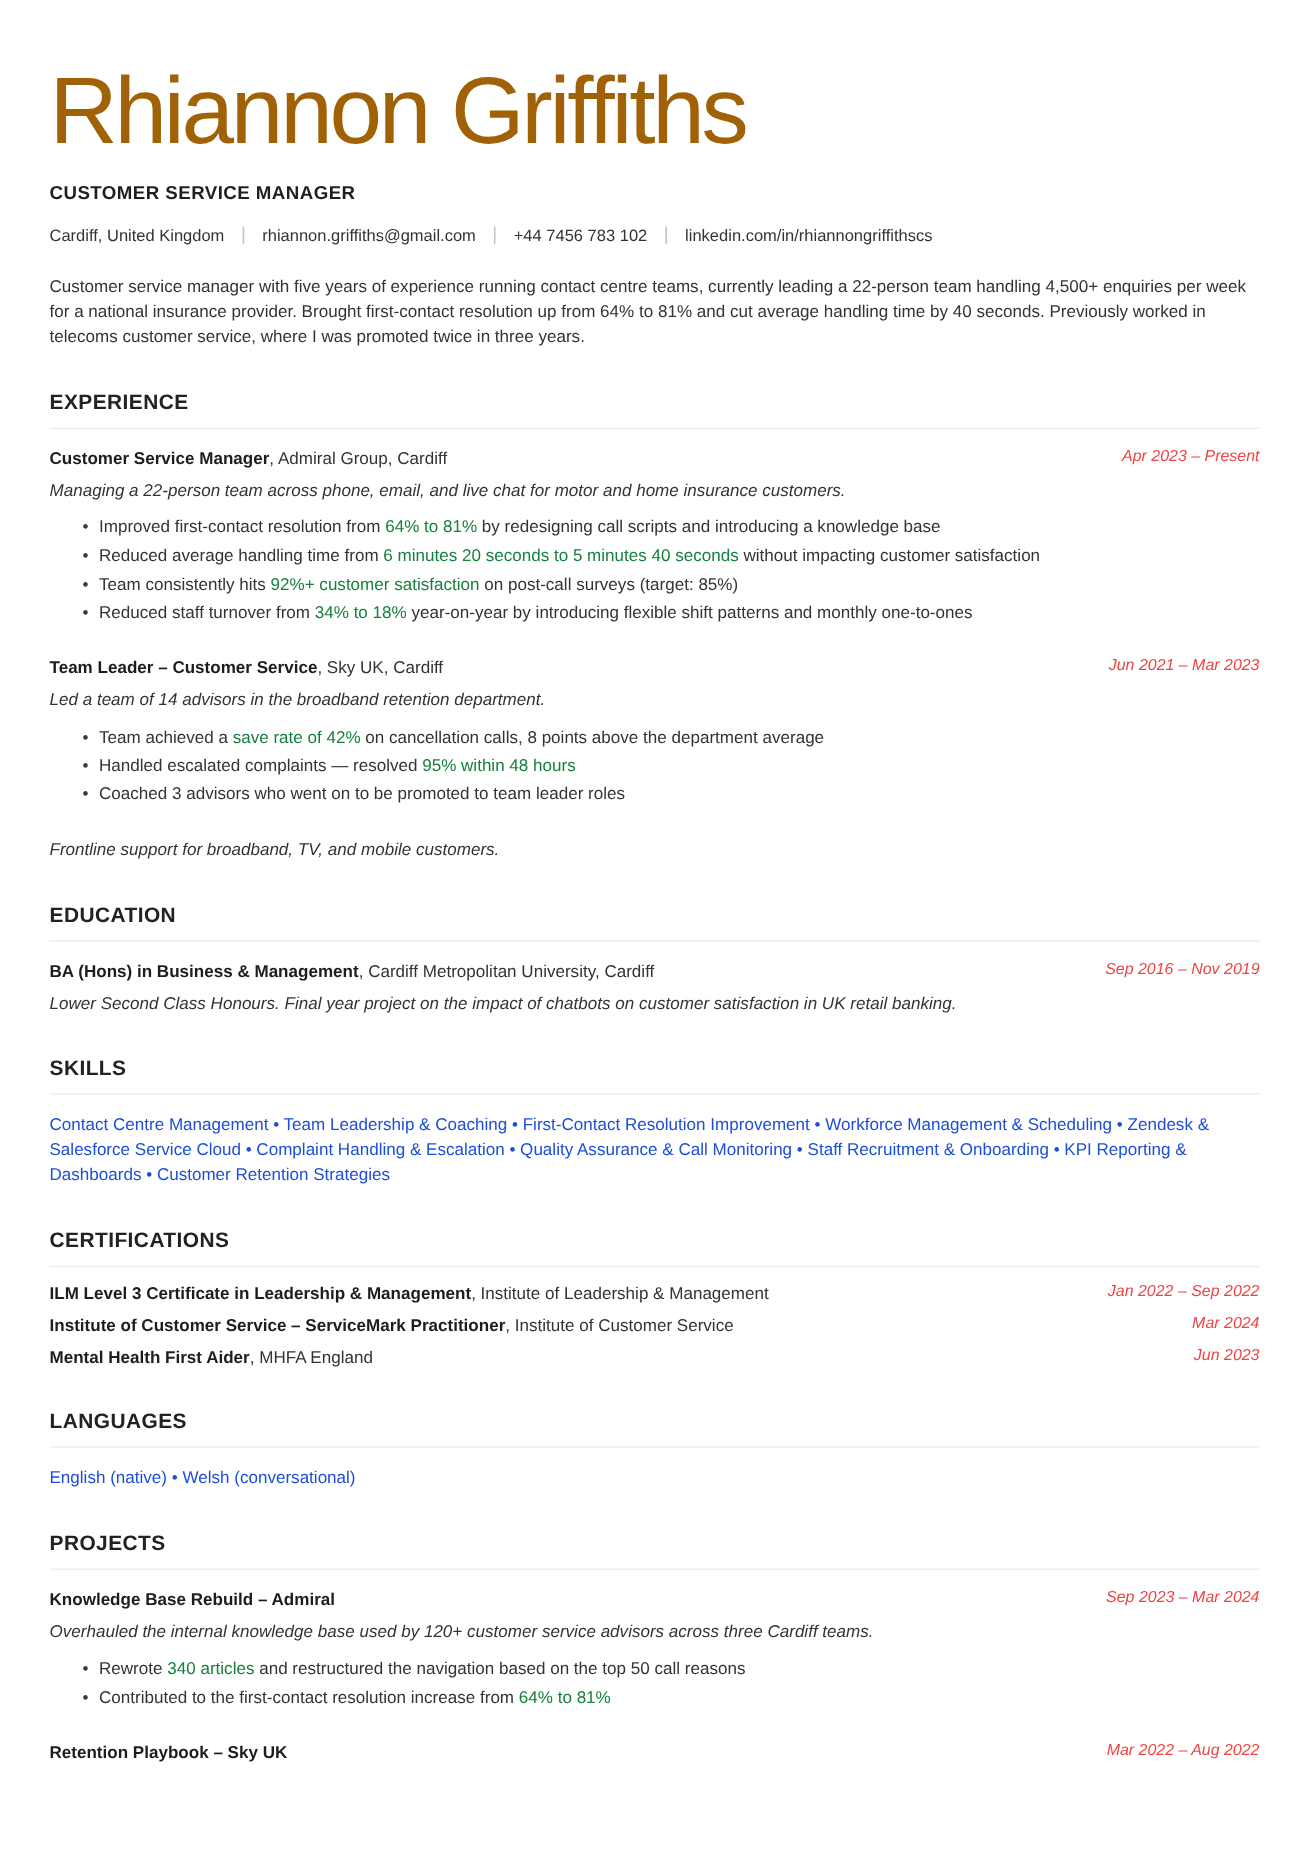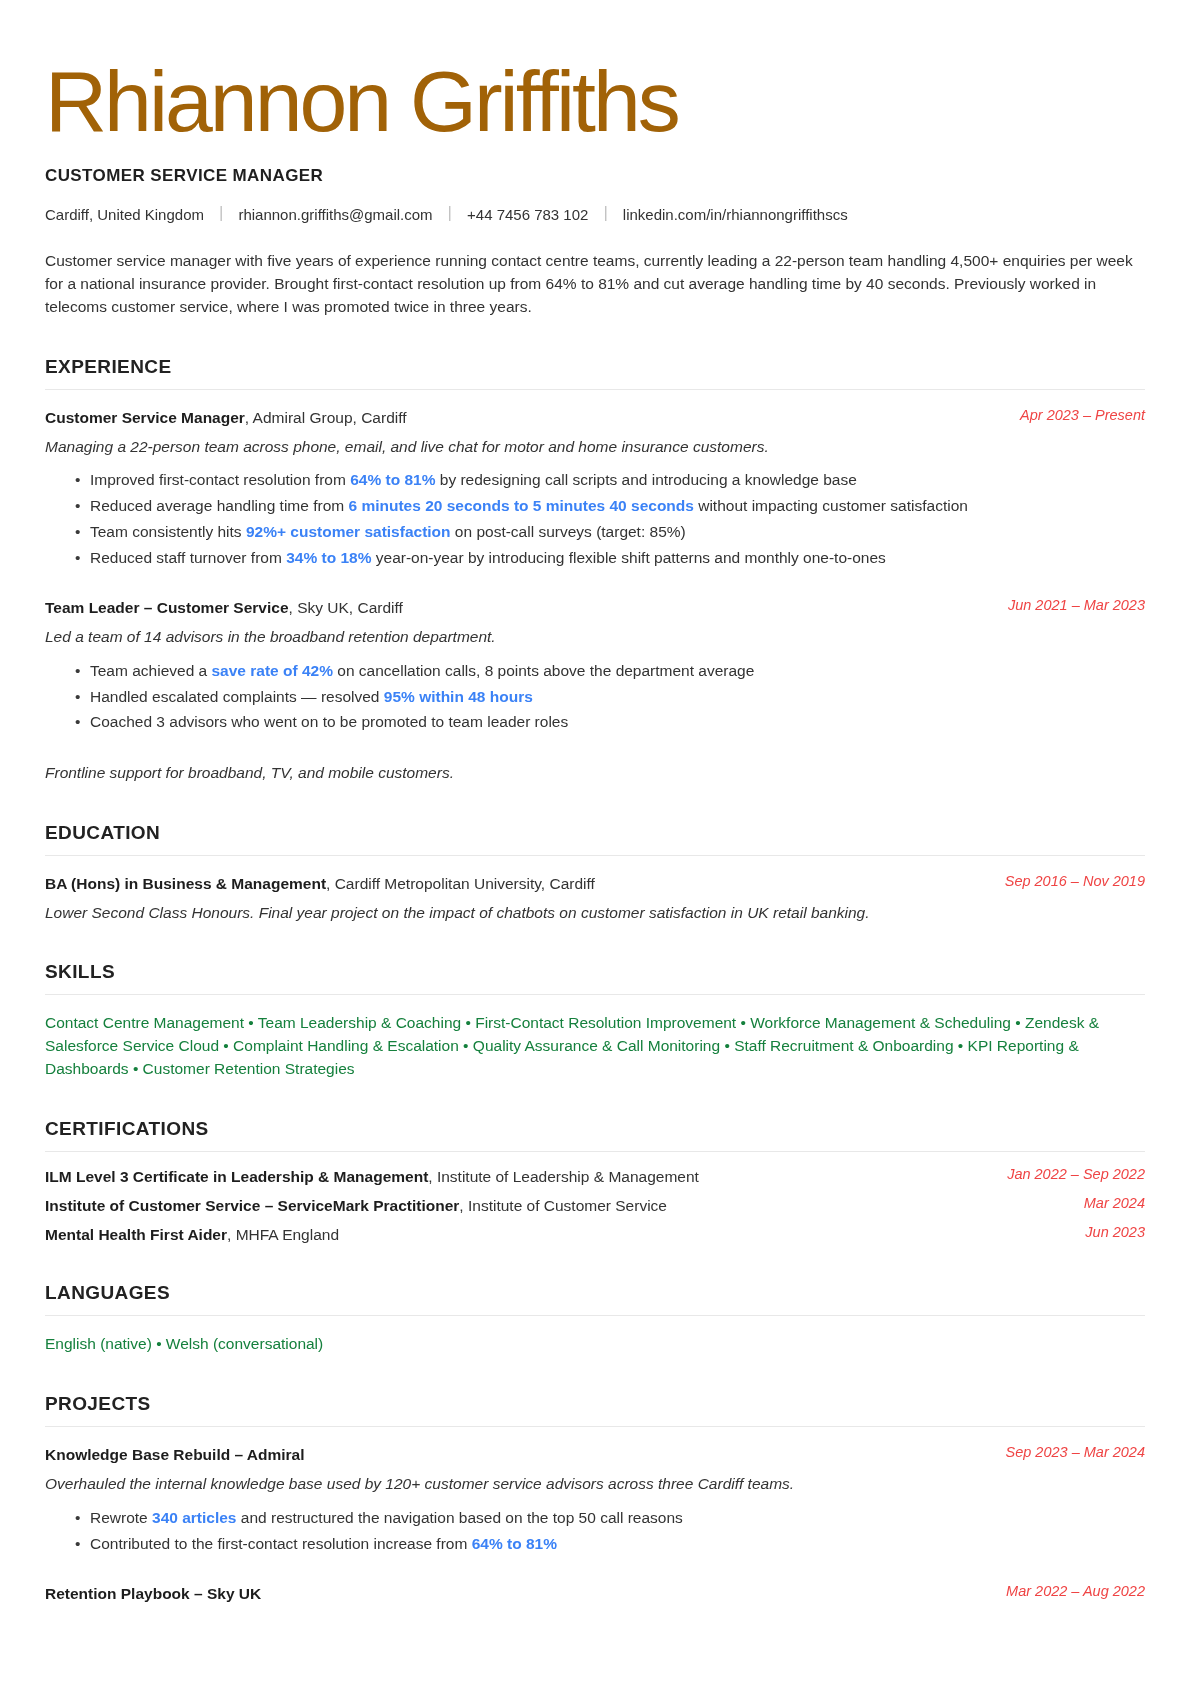--- a/index.html
+++ b/index.html
@@ -106,26 +106,26 @@
     color: #333333;
   }
   ul.bullets li + li { margin-top: 4px; }
   ul.bullets li::before {
     content: "\2022";
     position: absolute;
     left: 0;
     top: 0;
     color: #3a3a3a;
   }
-  ul.bullets li b, .desc b { font-weight: 700; color: #3b82f6; }
+  ul.bullets li b, .desc b { font-weight: 400; color: #15803d; }
   .inline-text {
     margin: 17px 0 0 0;
     font-size: 15.5px;
     line-height: 1.48;
-    color: #15803d;
+    color: #1d4ed8;
   }
   .cert-row { margin-top: 14px; }
   .cert-row + .cert-row { margin-top: 7px; }
 </style>
 </head>
 <body>
 
 <div class="page">
 
   <header>

